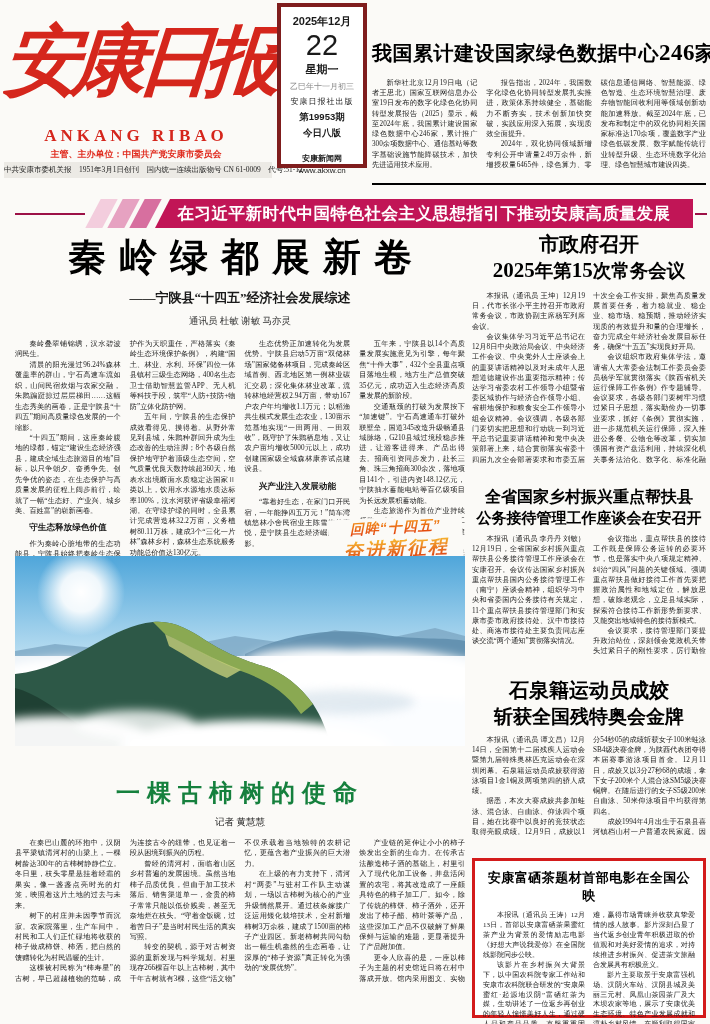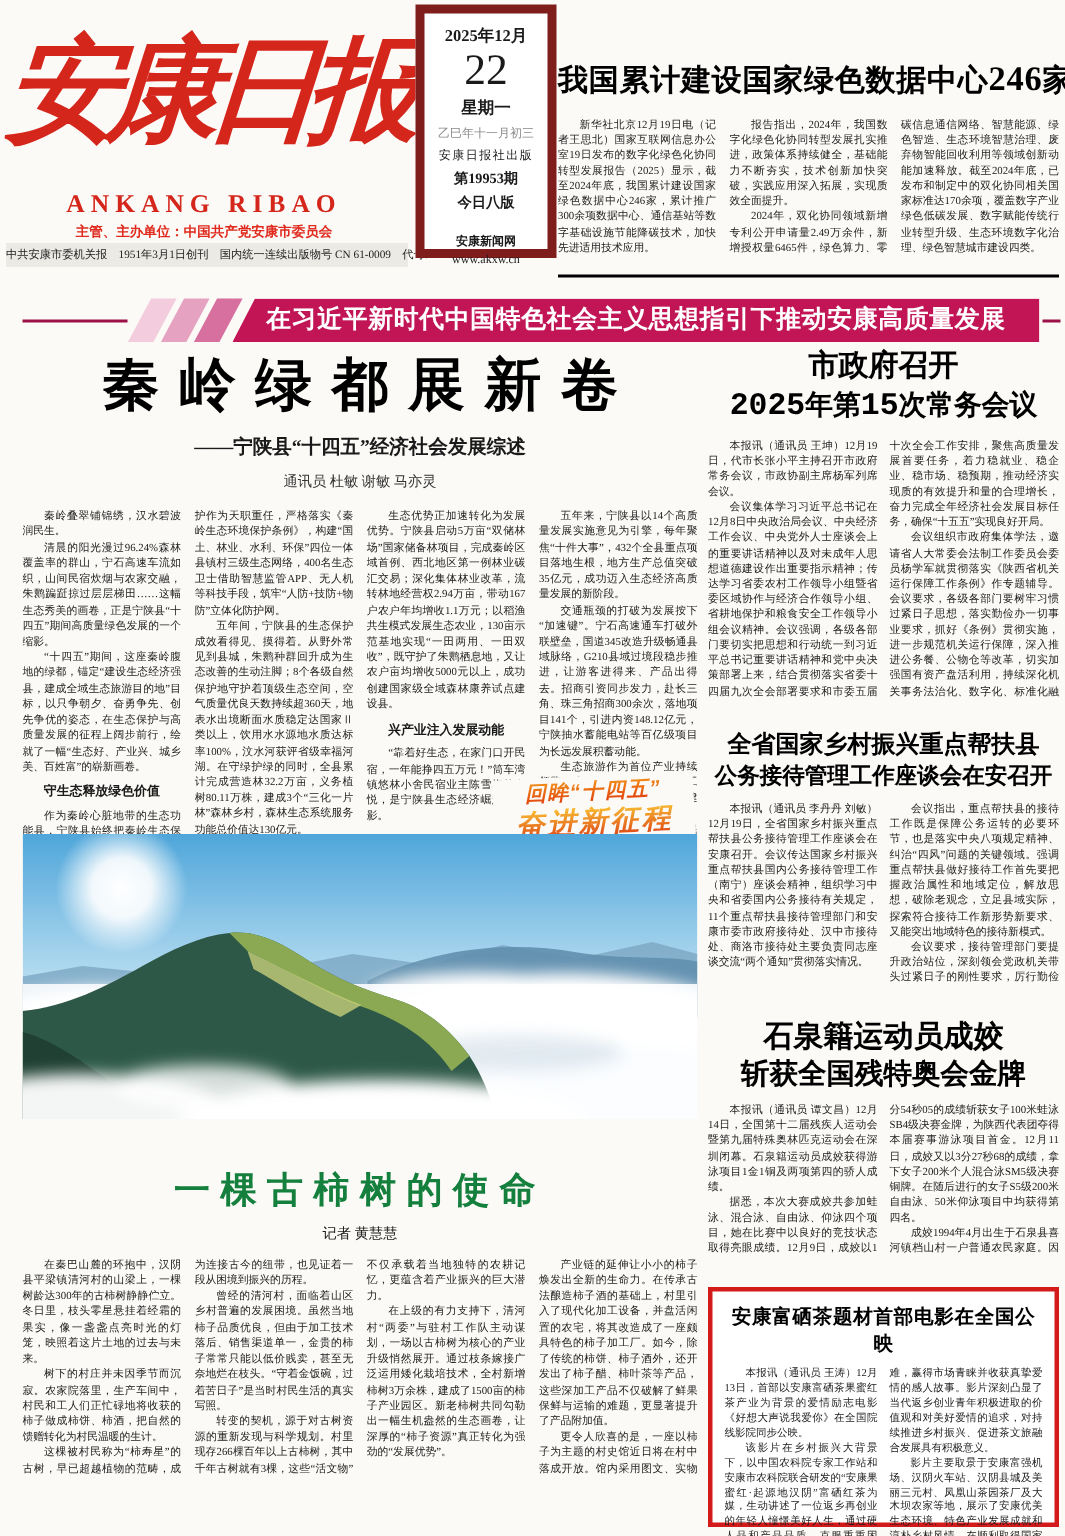--- a/index.html
+++ b/index.html
@@ -9,22 +9,22 @@
   .mast-title{position:absolute;left:4px;top:2px;width:268px;height:122px;
       font-family:"Liberation Serif",serif;font-weight:900;font-style:italic;
       font-size:76px;line-height:118px;color:#d5261c;letter-spacing:-9px;
       text-align:center;transform:skewX(-4deg);white-space:nowrap;}
   .mast-latin{position:absolute;left:0;top:126px;width:272px;text-align:center;
       font-weight:bold;font-size:17px;letter-spacing:4px;color:#d5261c;}
   .mast-org{position:absolute;left:0;top:148px;width:272px;text-align:center;
       font-family:"Liberation Sans",sans-serif;font-weight:bold;font-size:9px;color:#e02a1d;}
   .mast-bar{position:absolute;left:4px;top:162px;width:268px;height:16px;background:#eceae5;
       font-size:7.5px;line-height:16px;text-align:center;color:#222;white-space:nowrap;}
-  .datebox{position:absolute;left:277px;top:3px;width:82px;height:157px;border:6px solid #7f1d1d;
-      background:#fff;text-align:center;font-family:Liberation Serif, serif;}
+  .datebox{position:absolute;left:277px;top:3px;width:82px;height:157px;border:4px solid #7f1d1d;
+      background:#fff;text-align:center;font-family:Liberation Sans, sans-serif;}
   .db-ym{font-size:11px;font-weight:bold;margin-top:7px;}
   .db-day{font-size:29px;line-height:30px;margin-top:1px;}
   .db-week{font-size:11px;font-weight:bold;margin-top:2px;}
   .db-lunar{font-size:8px;color:#8a8a8a;margin-top:4px;}
   .db-pub{font-size:8px;margin-top:4px;letter-spacing:1px;}
   .db-issue{font-size:9.5px;font-weight:bold;margin-top:4px;}
   .db-pages{font-size:9.5px;font-weight:bold;margin-top:3px;}
   .db-site{font-size:8px;font-weight:bold;margin-top:13px;}
   .db-url{font-size:8px;margin-top:2px;}
   
@@ -74,30 +74,30 @@
   .tree-h1{text-align:center;font-weight:900;font-size:24px;letter-spacing:7px;color:#15803d;}
   .tree-by{text-align:center;font-size:9.5px;margin-top:7px;}
   .tree-body{margin-top:9px;height:152px;overflow:hidden;column-count:4;column-gap:9px;
       font-size:7.2px;line-height:1.45;text-align:justify;}
   
   .rail-art{position:absolute;left:472px;width:234px;}
   .r-h{ text-align:center;font-family:"Liberation Sans",sans-serif;font-weight:900;color:#000;}
   .gov{top:231px;}
   .gov .l1{font-size:20px;line-height:26px;}
   .gov .l2{font-size:18.5px;line-height:26px;white-space:nowrap;}
-  .gov .num{font-family:Liberation Mono, monospace;font-size:21px;font-weight:bold;}
+  .gov .num{font-family:Liberation Serif, serif;font-size:21px;font-weight:bold;}
   .gov-body{margin-top:7px;height:182px;overflow:hidden;column-count:2;column-gap:8px;
       font-size:7.2px;line-height:1.42;text-align:justify;}
   .reception{top:486px;}
   .reception .l1{font-size:16px;line-height:21px;}
   .reception .l2{font-size:15px;line-height:21px;white-space:nowrap;}
   .rec-body{margin-top:6px;height:128px;overflow:hidden;column-count:2;column-gap:8px;
       font-size:7.2px;line-height:1.42;text-align:justify;}
   .athlete{top:679px;}
-  .athlete .l1{font-size:20px;line-height:25px;}
+  .athlete .l1{font-size:20px;line-height:25px;font-family:Liberation Mono, monospace;}
   .athlete .l2{font-size:19px;line-height:25px;}
   .ath-body{margin-top:6px;height:112px;overflow:hidden;column-count:2;column-gap:8px;
       font-size:7.2px;line-height:1.42;text-align:justify;}
   .movie{top:858px;height:160px;border:3px solid #d31b1b;background:#fff;box-sizing:border-box;
       padding:6px 8px;}
   .movie .l1{font-size:13px;line-height:18px;letter-spacing:.5px;margin-top:2px;}
   .mov-body{margin-top:6px;height:120px;overflow:hidden;column-count:2;column-gap:8px;
       font-size:7px;line-height:1.42;text-align:justify;}
 </style>
 </head>

